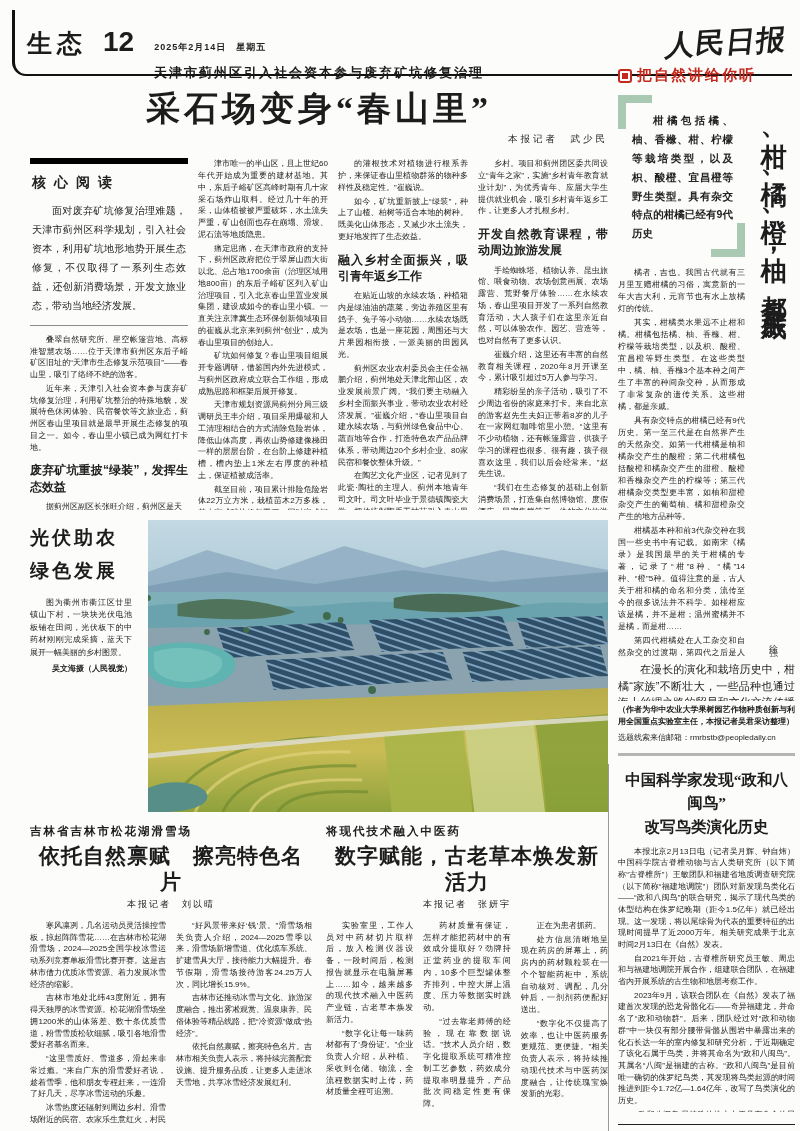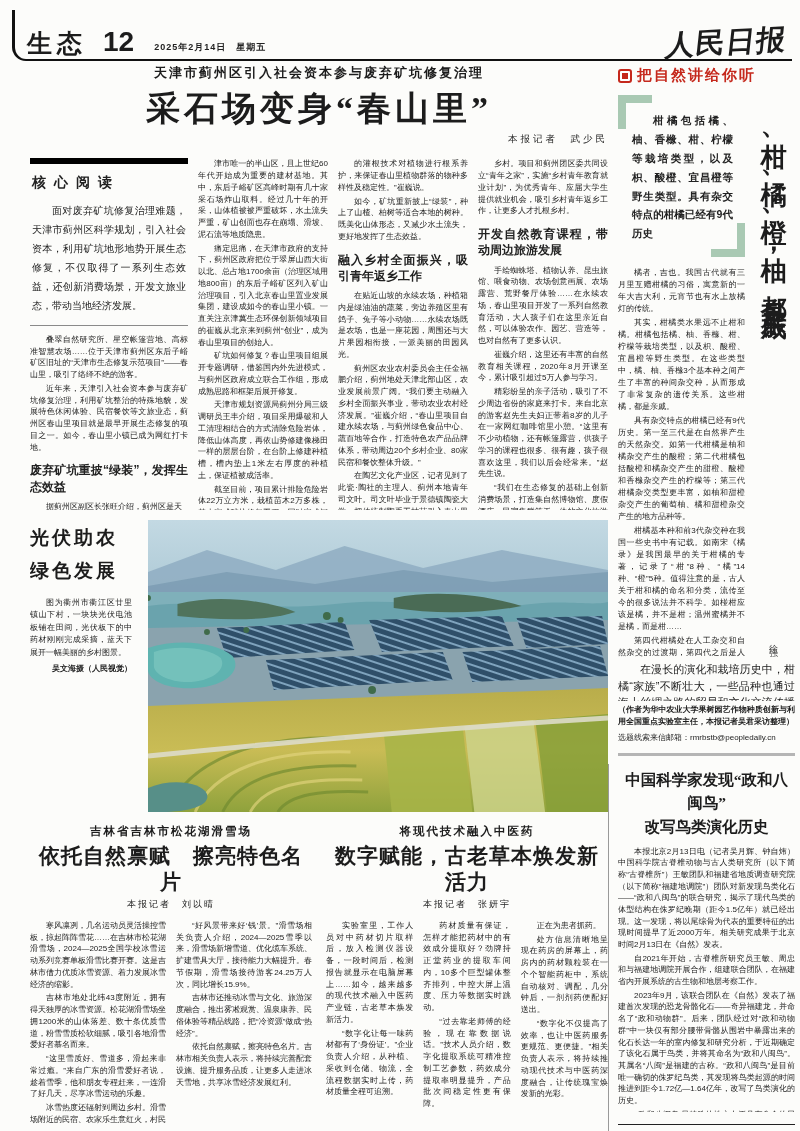--- a/index.html
+++ b/index.html
@@ -1,21 +1,21 @@
 <!DOCTYPE html>
 <html><head>
 <meta charset="utf-8">
 <style>
   html,body{margin:0;padding:0;background:#e8e8e4;}
   .page{position:relative;width:800px;height:1131px;margin:0 auto;background:#fcfcfa;
         font-family:"Liberation Sans",sans-serif;color:#1c1c1c;overflow:hidden;}
   
   .hdr{position:absolute;left:12px;right:8px;top:10px;height:46px;
        border-left:3px solid #111;border-bottom:2px solid #111;border-bottom-left-radius:14px;
-       display:flex;align-items:flex-end;padding:0 6px 3px 12px;}
+       display:flex;align-items:flex-end;padding:0 6px 18px 12px;}
   .sec{font-size:25px;font-weight:bold;letter-spacing:5px;line-height:1;}
   .pno{font-size:28px;font-weight:bold;margin-left:16px;line-height:1;}
   .date{font-size:9px;margin-left:20px;margin-bottom:2px;letter-spacing:1px;font-weight:bold;color:#222;}
   .masthead{margin-left:auto;font-family:"Liberation Serif",serif;font-size:29px;font-weight:900;
             transform:skewX(-9deg) rotate(-3deg);letter-spacing:1px;line-height:1;margin-bottom:-1px;}
   
   .para{margin:0 0 2px;text-indent:2em;}
   .subhead{font-weight:bold;font-size:12px;line-height:1.35;margin:9px 0 6px;text-indent:0;}
   
   .left-main{position:absolute;left:30px;top:64px;width:578px;}
@@ -36,21 +36,21 @@
                line-height:1.7;margin:2px 0 10px;}
   .photo-cap{font-size:8px;line-height:1.55;text-align:justify;text-indent:2em;color:#222;margin:0 0 2px;}
   .photo-credit{font-size:8px;margin-top:4px;text-align:right;font-weight:bold;}
   .photo{flex:1;position:relative;overflow:hidden;background:#9db8c4;}
   .photo svg{display:block;width:100%;height:100%;}
   
   .bottom-row{display:flex;gap:14px;margin-top:12px;height:302px;}
   .b-art{overflow:hidden;}
   .b-art.ski{width:282px;}
   .b-art.tcm{flex:1;}
-  .b-kicker{text-align:center;font-size:11.5px;font-weight:bold;letter-spacing:2px;}
+  .b-kicker{text-align:left;font-size:11.5px;font-weight:bold;letter-spacing:2px;}
   .b-title{text-align:center;font-family:"Liberation Serif",serif;font-size:21px;font-weight:900;
            letter-spacing:1px;margin:5px 0 3px;line-height:1.2;}
   .b-byline{text-align:center;font-size:9px;letter-spacing:2px;margin-bottom:9px;color:#222;}
   .b-cols{display:flex;gap:10px;height:230px;overflow:hidden;}
   .b-col{flex:1;overflow:hidden;font-size:8px;line-height:1.47;text-align:justify;color:#222;}
   
   .rail{position:absolute;left:618px;top:66px;width:177px;}
   .col-header{display:flex;align-items:center;gap:5px;color:#c5281c;font-weight:bold;font-size:15px;letter-spacing:2px;}
   .logo{width:14px;height:14px;background:#c5281c;border-radius:3px;display:flex;align-items:center;justify-content:center;flex:0 0 auto;}
   .logo i{display:block;width:6px;height:6px;border:2px solid #fff;border-radius:1px;}

